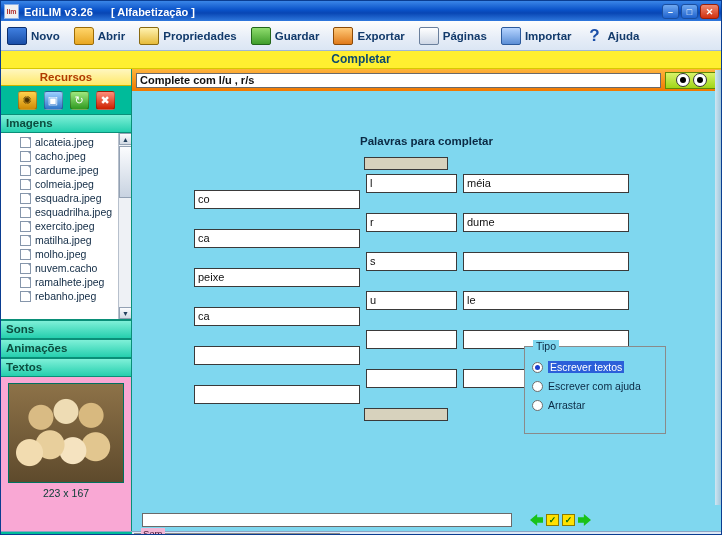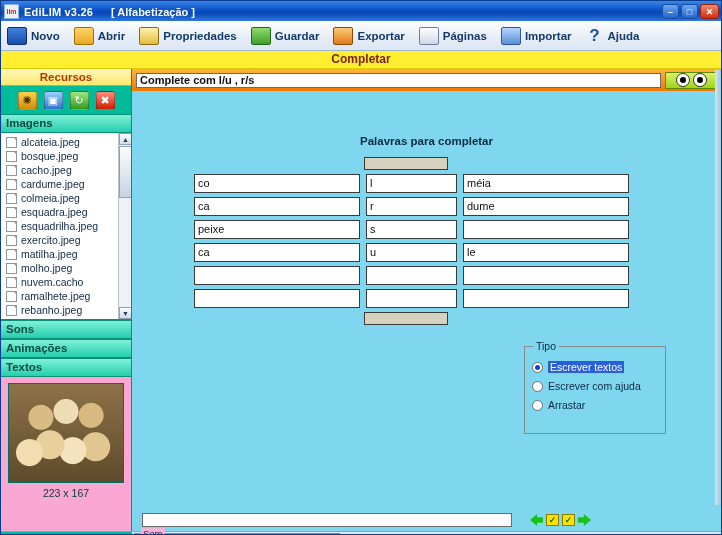--- a/index.html
+++ b/index.html
@@ -99,21 +99,21 @@
   .ico-pages { background: linear-gradient(180deg,#ffffff,#cfd8e6); border: 1px solid #6a7f9c; border-radius: 2px; }
   .ico-import { background: linear-gradient(180deg,#b6d4ff,#5c8fd6); border: 1px solid #2c5a9c; border-radius: 2px; }
   .ico-help {
     color: #1b4fa8; font-size: 17px; font-weight: bold; line-height: 16px; text-align: center;
   }
 
   
   .pageheading {
     height: 17px;
     background: #ffef30;
-    color: #7f1d1d;
+    color: #0c4a6e;
     font-weight: bold;
     font-size: 12px;
     text-align: center;
     line-height: 17px;
     border-bottom: 1px solid #d8c800;
   }
 
   
   .body {
     display: flex;
@@ -173,21 +173,21 @@
     line-height: 15px;
   }
   .filelist {
     background: #ffffff;
     flex: 0 0 auto;
     height: 186px;
     overflow: hidden;
     position: relative;
     border-bottom: 1px solid #0a8f78;
   }
-  .fl-inner { padding: 2px 0 0 4px; }
+  .fl-inner { padding: 2px 0 0 18px; }
   .fl-row {
     display: flex;
     align-items: center;
     height: 14px;
     font-size: 10.5px;
     color: #102a44;
   }
   .fl-ico {
     width: 11px; height: 11px;
     margin: 0 4px 0 1px;
@@ -329,21 +329,21 @@
   .cell {
     height: 19px;
     border: 1px solid #3a3a3a;
     background: #ffffff;
     box-sizing: border-box;
     font-size: 11px;
     color: #101010;
     padding: 2px 0 0 3px;
     margin-right: 6px;
   }
-  .cell.c1 { width: 166px; }
+  .cell.c1 { width: 166px; margin-top: 16px; }
   .cell.c2 { width: 91px; }
   .cell.c3 { width: 166px; margin-right: 0; }
   .grid-bottom-cell {
     width: 84px;
     height: 13px;
     margin-left: 170px;
     margin-top: 4px;
     background: #d7d2bd;
     border: 1px solid #3a3a3a;
     box-sizing: border-box;
@@ -557,24 +557,20 @@
       <div class="cat-bar">Imagens</div>
 
       <div class="filelist">
         <div class="fl-inner">
           <div class="fl-row">
               <span class="fl-ico"></span>
               <span>alcateia.jpeg</span>
             </div>
           <div class="fl-row">
               <span class="fl-ico"></span>
-              <span>bosque.jpeg</span>
-            </div>
-          <div class="fl-row">
-              <span class="fl-ico"></span>
               <span>cacho.jpeg</span>
             </div>
           <div class="fl-row">
               <span class="fl-ico"></span>
               <span>cardume.jpeg</span>
             </div>
           <div class="fl-row">
               <span class="fl-ico"></span>
               <span>colmeia.jpeg</span>
             </div>

